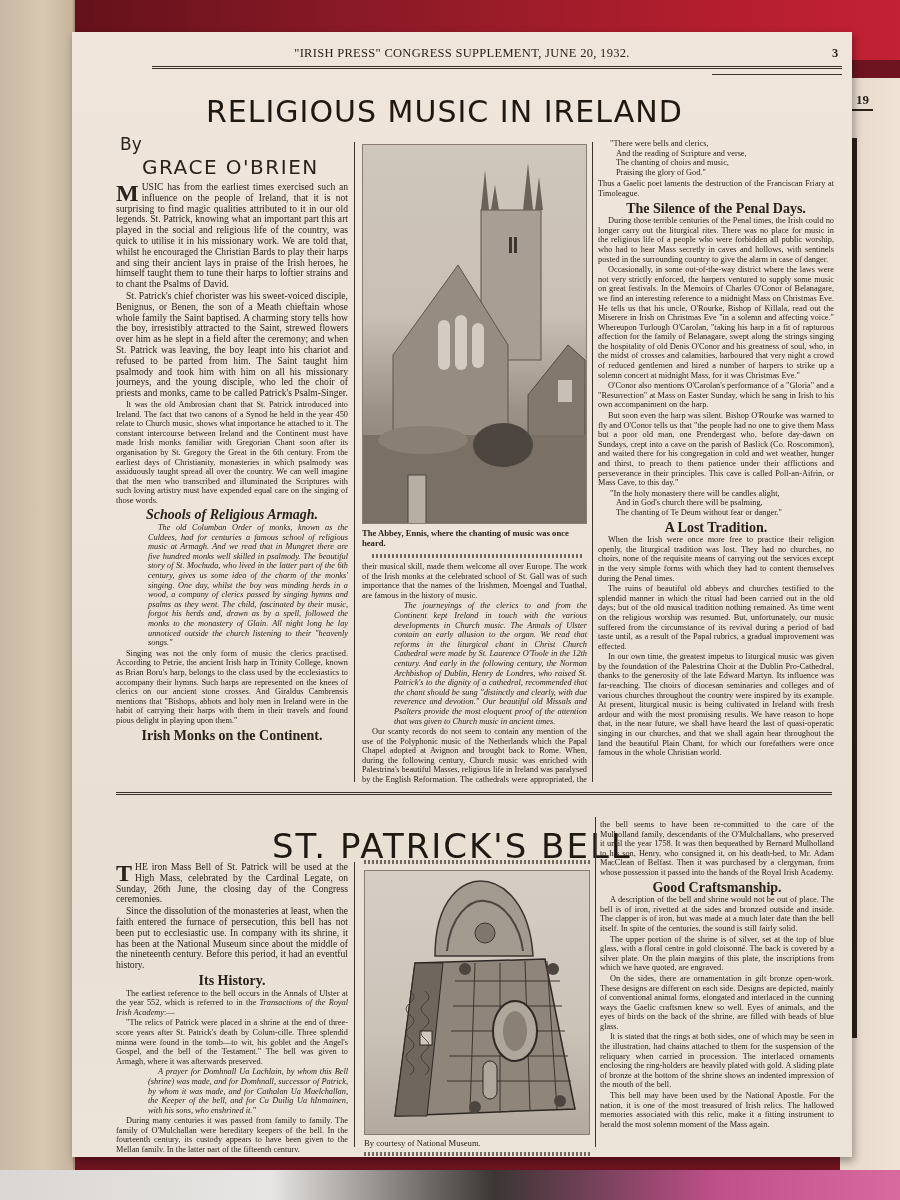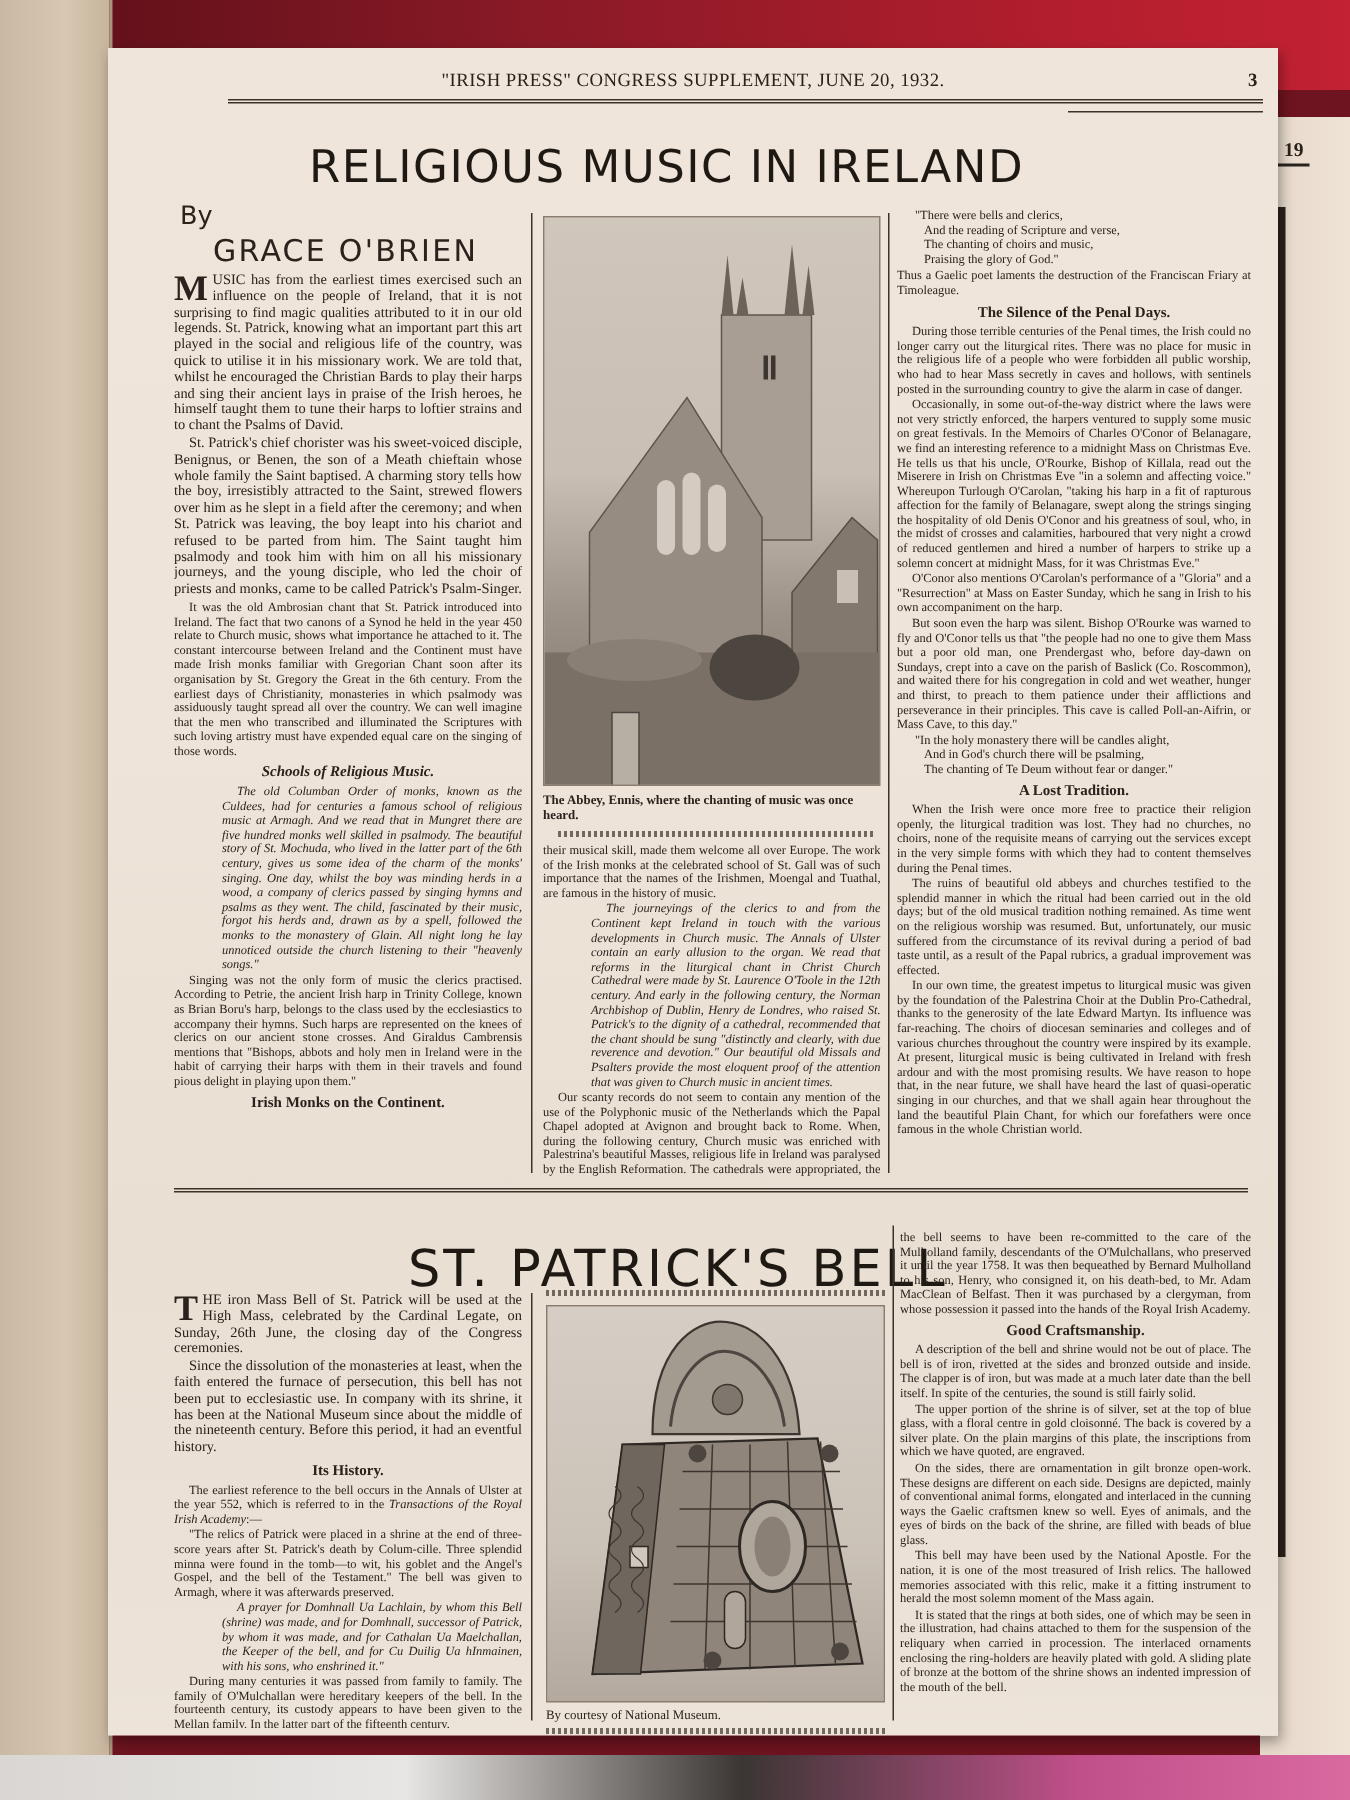--- a/index.html
+++ b/index.html
@@ -52,21 +52,21 @@
   .byline-by { position: absolute; left: 48px; top: 102px; font-family: "DejaVu Sans", sans-serif; font-size: 17px; }
   .byline-name { position: absolute; left: 70px; top: 123px; font-family: "DejaVu Sans", sans-serif; font-size: 20px; letter-spacing: 1.5px; }
 
   .col {
     position: absolute; font-size: 8.3px; line-height: 9.6px; text-align: justify;
     hyphens: auto; overflow: hidden; color: #2a221c;
   }
   .col p { text-indent: 10px; margin-bottom: 1px; }
   .col p.noindent { text-indent: 0; }
   .col p.lead { font-size: 9.6px; line-height: 10.8px; }
-  .col h3 { font-size: 10px; text-align: center; font-weight: bold; margin: 5px 0 3px 0; }
+  .col h3 { font-size: 14px; text-align: center; font-weight: bold; margin: 5px 0 3px 0; }
   .col h3.italic { font-style: italic; }
   .col .verse { padding-left: 12px; text-indent: 0; font-size: 8.3px; line-height: 9.6px; margin: 1px 0 2px 0; }
   .col .verse span { display: block; }
   .col .verse span.in { padding-left: 6px; }
   .col p.italic-block { font-style: italic; margin-left: 32px; }
   .dropcap {
     float: left; font-size: 24px; line-height: 20px; font-weight: bold; margin: 1px 3px 0 0;
     font-family: "Liberation Serif", serif;
   }
   .vrule { position: absolute; width: 0; border-left: 1px solid #3d322a; }
@@ -103,21 +103,21 @@
   <div class="rule" style="left:640px; top:42px; width:130px;"></div>
 
   <div class="headline" style="left:134px; top:62px; font-size:30px;">RELIGIOUS MUSIC IN IRELAND</div>
   <div class="byline-by">By</div>
   <div class="byline-name">GRACE O'BRIEN</div>
 
   <div class="col" style="left:44px; top:150px; width:232px; height:560px;">
     <p class="lead noindent"><span class="dropcap">M</span><span>USIC has from the earliest times exercised such an influence on the people of Ireland, that it is not surprising to find magic qualities attributed to it in our old legends. St. Patrick, knowing what an important part this art played in the social and religious life of the country, was quick to utilise it in his missionary work. We are told that, whilst he encouraged the Christian Bards to play their harps and sing their ancient lays in praise of the Irish heroes, he himself taught them to tune their harps to loftier strains and to chant the Psalms of David.</span></p>
     <p class="lead">St. Patrick's chief chorister was his sweet-voiced disciple, Benignus, or Benen, the son of a Meath chieftain whose whole family the Saint baptised. A charming story tells how the boy, irresistibly attracted to the Saint, strewed flowers over him as he slept in a field after the ceremony; and when St. Patrick was leaving, the boy leapt into his chariot and refused to be parted from him. The Saint taught him psalmody and took him with him on all his missionary journeys, and the young disciple, who led the choir of priests and monks, came to be called Patrick's Psalm-Singer.</p>
     <p>It was the old Ambrosian chant that St. Patrick introduced into Ireland. The fact that two canons of a Synod he held in the year 450 relate to Church music, shows what importance he attached to it. The constant intercourse between Ireland and the Continent must have made Irish monks familiar with Gregorian Chant soon after its organisation by St. Gregory the Great in the 6th century. From the earliest days of Christianity, monasteries in which psalmody was assiduously taught spread all over the country. We can well imagine that the men who transcribed and illuminated the Scriptures with such loving artistry must have expended equal care on the singing of those words.</p>
-    <h3 class="italic">Schools of Religious Music.</h3>
+    <h3 class="italic">Schools of Religious Armagh.</h3>
     <p class="italic-block">The old Columban Order of monks, known as the Culdees, had for centuries a famous school of religious music at Armagh. And we read that in Mungret there are five hundred monks well skilled in psalmody. The beautiful story of St. Mochuda, who lived in the latter part of the 6th century, gives us some idea of the charm of the monks' singing. One day, whilst the boy was minding herds in a wood, a company of clerics passed by singing hymns and psalms as they went. The child, fascinated by their music, forgot his herds and, drawn as by a spell, followed the monks to the monastery of Glain. All night long he lay unnoticed outside the church listening to their "heavenly songs."</p>
     <p>Singing was not the only form of music the clerics practised. According to Petrie, the ancient Irish harp in Trinity College, known as Brian Boru's harp, belongs to the class used by the ecclesiastics to accompany their hymns. Such harps are represented on the knees of clerics on our ancient stone crosses. And Giraldus Cambrensis mentions that "Bishops, abbots and holy men in Ireland were in the habit of carrying their harps with them in their travels and found pious delight in playing upon them."</p>
     <h3>Irish Monks on the Continent.</h3>
     <p>So famed were the Irish for their chanting that in the 7th century St. Gertrude of Brabant invited two Irish monks to her Abbey of Nivelle to instruct the nuns in psalmody. Their scholarship, and in particular</p>
   </div>
 
   <div class="vrule" style="left:282px; top:110px; height:640px;"></div>
 
   <div class="photo" style="left:290px; top:112px; width:225px; height:380px; background: linear-gradient(180deg, #cfc6bc 0%, #c9bfb4 45%, #9d9287 70%, #7a7066 100%);">
     <svg width="225" height="380" viewBox="0 0 225 380">
@@ -232,17 +232,17 @@
   <div class="wavy" style="left:292px; top:1120px; width:226px;"></div>
 
   <div class="vrule" style="left:523px; top:785px; height:330px;"></div>
 
   <div class="col" style="left:528px; top:788px; width:234px; height:330px;">
     <p class="noindent">the bell seems to have been re-committed to the care of the Mulholland family, descendants of the O'Mulchallans, who preserved it until the year 1758. It was then bequeathed by Bernard Mulholland to his son, Henry, who consigned it, on his death-bed, to Mr. Adam MacClean of Belfast. Then it was purchased by a clergyman, from whose possession it passed into the hands of the Royal Irish Academy.</p>
     <h3>Good Craftsmanship.</h3>
     <p>A description of the bell and shrine would not be out of place. The bell is of iron, rivetted at the sides and bronzed outside and inside. The clapper is of iron, but was made at a much later date than the bell itself. In spite of the centuries, the sound is still fairly solid.</p>
     <p>The upper portion of the shrine is of silver, set at the top of blue glass, with a floral centre in gold cloisonné. The back is covered by a silver plate. On the plain margins of this plate, the inscriptions from which we have quoted, are engraved.</p>
     <p>On the sides, there are ornamentation in gilt bronze open-work. These designs are different on each side. Designs are depicted, mainly of conventional animal forms, elongated and interlaced in the cunning ways the Gaelic craftsmen knew so well. Eyes of animals, and the eyes of birds on the back of the shrine, are filled with beads of blue glass.</p>
+    <p>It is stated that the rings at both sides, one of which may be seen in the illustration, had chains attached to them for the suspension of the reliquary when carried in procession. The interlaced ornaments enclosing the ring-holders are heavily plated with gold. A sliding plate of bronze at the bottom of the shrine shows an indented impression of the mouth of the bell.</p>
     <p>This bell may have been used by the National Apostle. For the nation, it is one of the most treasured of Irish relics. The hallowed memories associated with this relic, make it a fitting instrument to herald the most solemn moment of the Mass again.</p>
-    <p>It is stated that the rings at both sides, one of which may be seen in the illustration, had chains attached to them for the suspension of the reliquary when carried in procession. The interlaced ornaments enclosing the ring-holders are heavily plated with gold. A sliding plate of bronze at the bottom of the shrine shows an indented impression of the mouth of the bell.</p>
   </div>
 
 </div>
 
 </body></html>

